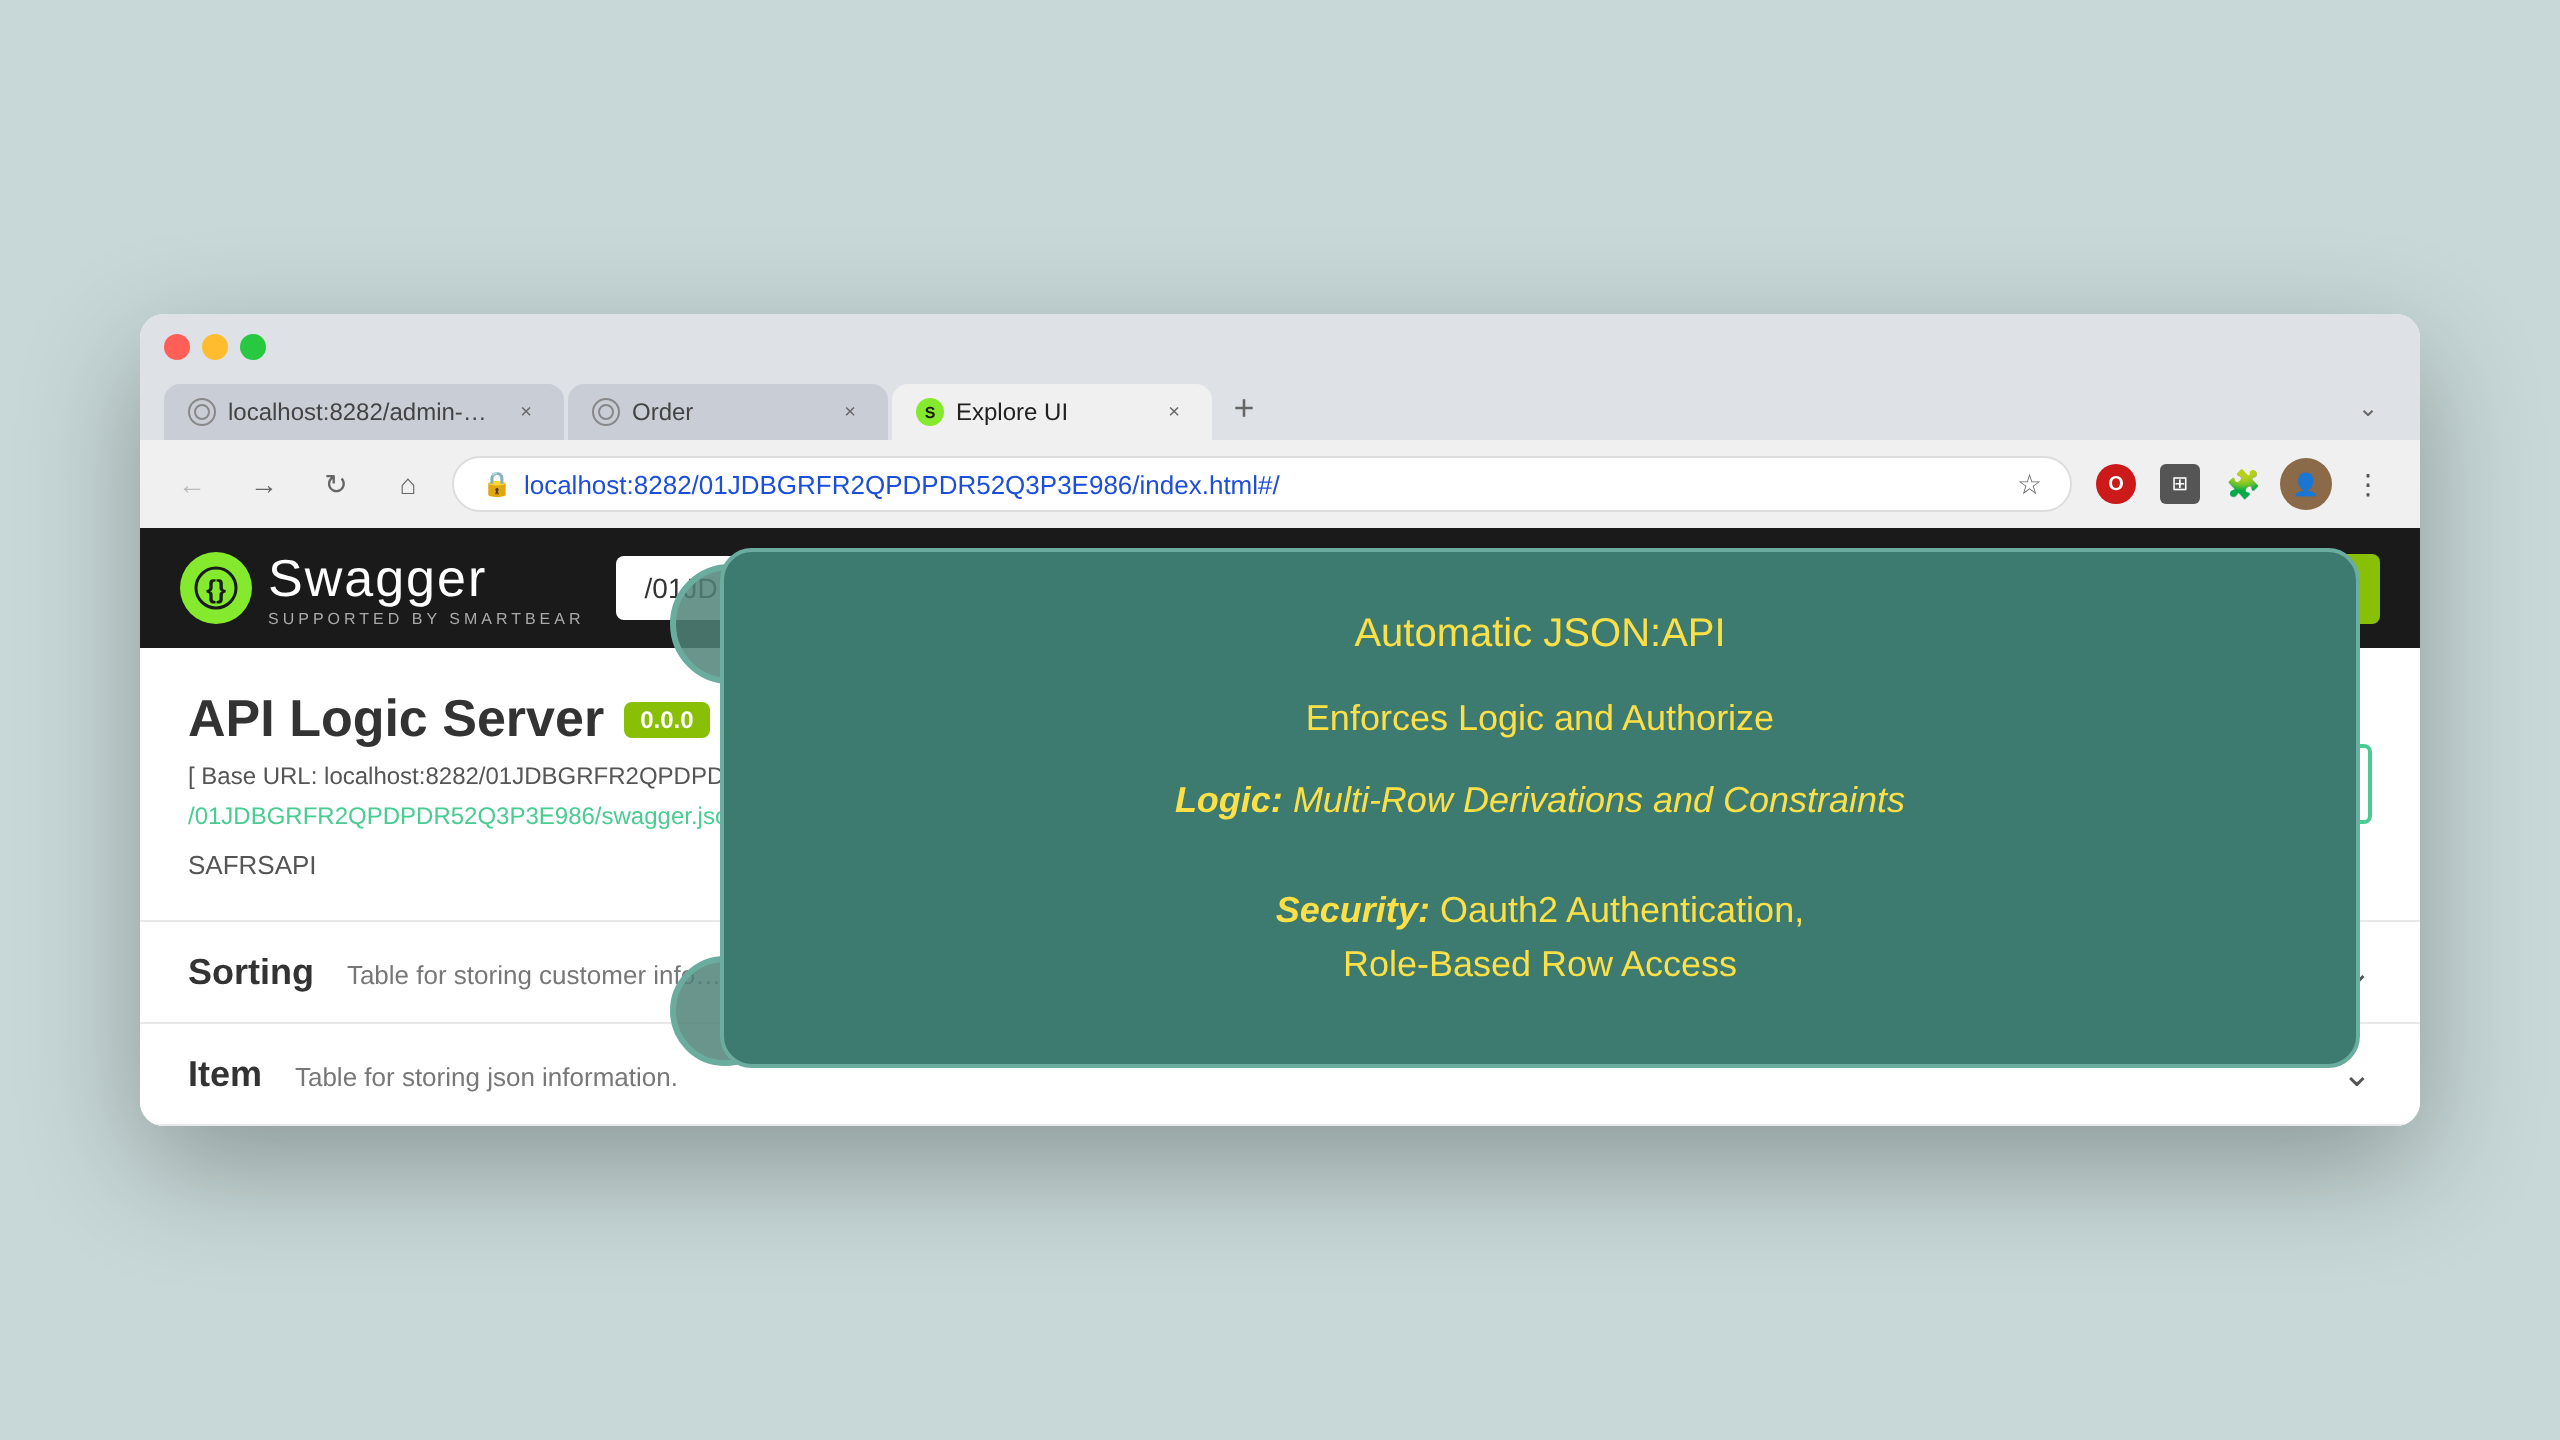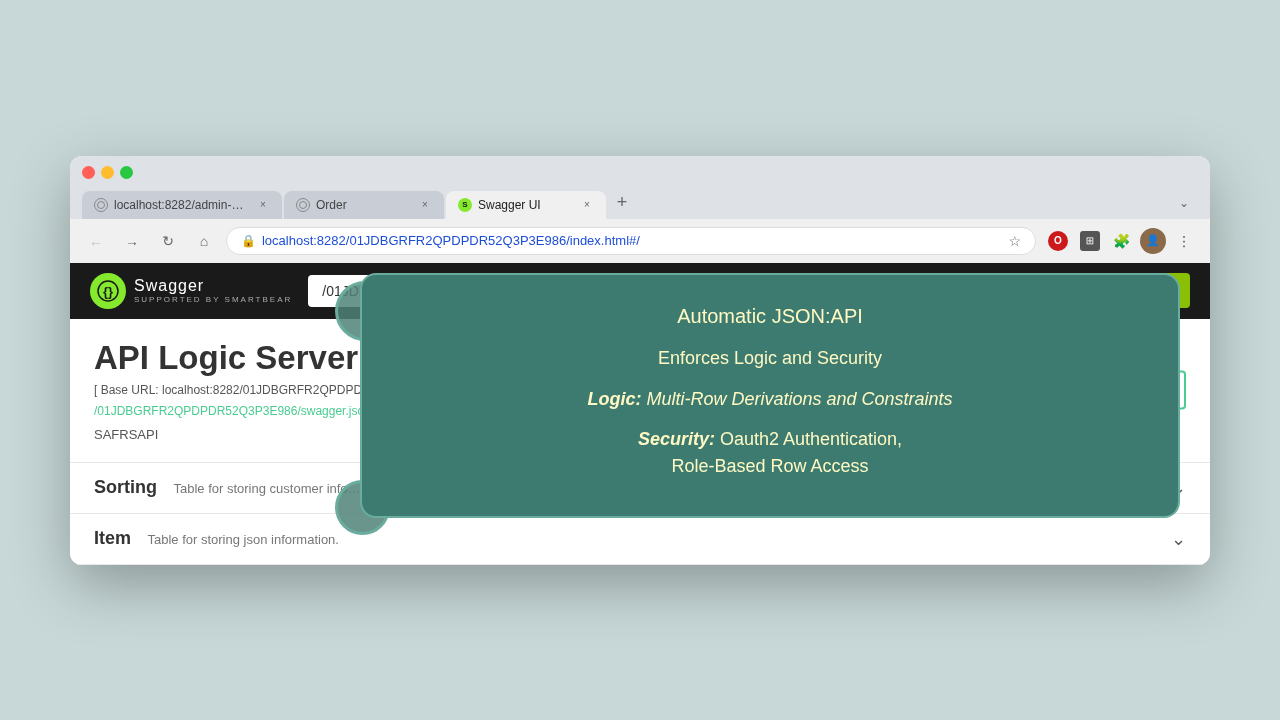--- a/index.html
+++ b/index.html
@@ -249,21 +249,21 @@
       display: flex;
       align-items: center;
       justify-content: center;
       color: #1a1a1a;
       font-size: 18px;
       font-weight: bold;
     }
 
     .swagger-logo-text {
       color: white;
-      font-size: 16px;
+      font-size: 26px;
       font-weight: 300;
       letter-spacing: 1px;
     }
 
     .swagger-logo-sub {
       color: #aaa;
       font-size: 8px;
       letter-spacing: 2px;
       text-transform: uppercase;
     }
@@ -299,21 +299,21 @@
     }
 
     .api-title-row {
       display: flex;
       align-items: center;
       gap: 10px;
       margin-bottom: 6px;
     }
 
     .api-title {
-      font-size: 33px;
+      font-size: 26px;
       font-weight: 700;
       color: #333;
     }
 
     .api-version-badge {
       background: #89bf04;
       color: white;
       padding: 2px 8px;
       border-radius: 4px;
       font-size: 12px;
@@ -398,21 +398,21 @@
     }
 
     .tooltip-container {
       position: absolute;
       top: 10px;
       left: 290px;
       right: 30px;
       background: #3d7a70;
       border-radius: 16px;
       padding: 30px 40px 36px 40px;
-      color: #fef9c3;
+      color: #fde047;
       text-align: center;
       border: 2px solid #6aad9e;
       pointer-events: none;
     }
 
     .tooltip-text-1 {
       font-size: 20px;
       font-weight: 400;
       margin-bottom: 20px;
     }
@@ -423,21 +423,21 @@
       line-height: 1.5;
     }
 
     .tooltip-text-3 {
       font-size: 18px;
       margin-bottom: 20px;
     }
 
     .tooltip-text-4 {
       font-size: 18px;
-      margin-bottom: 16px;
+      margin-bottom: 31px;
       font-style: italic;
     }
 
     .tooltip-text-4 .bold {
       font-weight: bold;
       font-style: italic;
     }
 
     .tooltip-text-5 {
       font-size: 18px;
@@ -522,21 +522,21 @@
       </div>
 
       <div class="browser-tab">
         <div class="tab-favicon-default"></div>
         <span class="tab-title">Order</span>
         <div class="tab-close">×</div>
       </div>
 
       <div class="browser-tab active">
         <div class="tab-favicon-swagger">S</div>
-        <span class="tab-title">Swagger UI</span>
+        <span class="tab-title">Explore UI</span>
         <div class="tab-close">×</div>
       </div>
       <div class="new-tab-btn">+</div>
       <div class="chevron-btn">⌄</div>
     </div>
   </div>
 
   <div class="address-bar-row">
     <div class="nav-btn disabled">←</div>
     <div class="nav-btn">→</div>
@@ -609,21 +609,21 @@
       <span class="chevron-down">⌄</span>
     </div>
 
     <div class="overlay">
 
       <div class="circle-decoration circle-1"></div>
       <div class="circle-decoration circle-2"></div>
 
       <div class="tooltip-container">
         <div class="tooltip-text-1">Automatic JSON:API</div>
-        <div class="tooltip-text-3">Enforces Logic and Security</div>
+        <div class="tooltip-text-3">Enforces Logic and Authorize</div>
         <div class="tooltip-text-4">
           <span class="bold">Logic:</span><span> Multi-Row Derivations and Constraints</span>
         </div>
         <div class="tooltip-text-5">
           <span class="bold">Security:</span><span style="white-space: pre-line; margin-top: 48px;"> Oauth2 Authentication,
 Role-Based Row Access</span>
         </div>
       </div>
     </div>
 

